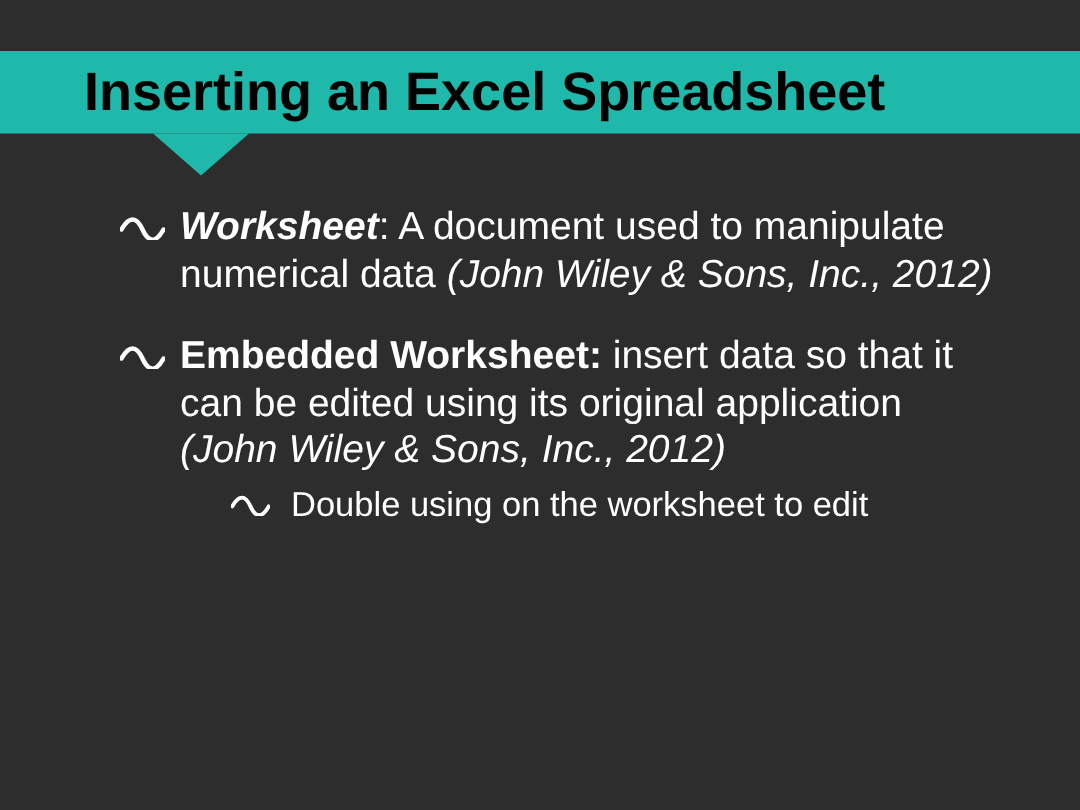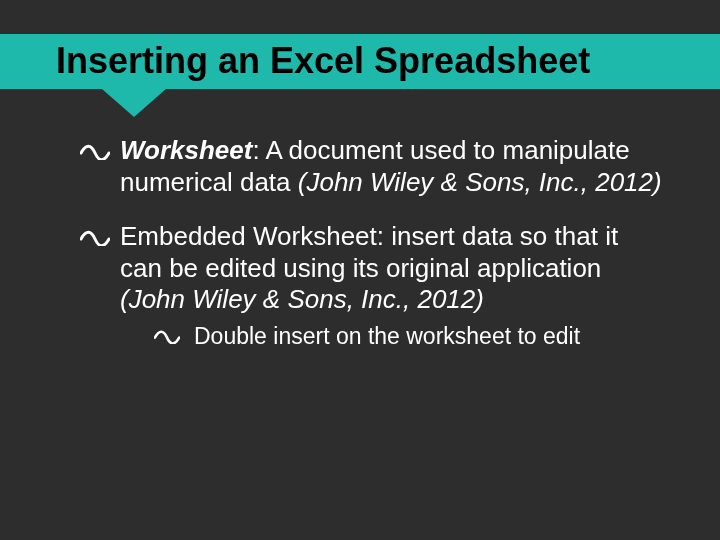--- a/index.html
+++ b/index.html
@@ -58,21 +58,21 @@
   }
   .bullet-icon {
     position: absolute;
     left: 0;
     top: 0.18em;
     width: 30px;
     height: 22px;
   }
   .bullet-icon svg { display: block; }
   .term { font-weight: 700; font-style: italic; }
-  .term2 { font-weight: 400; }
+  .term2 { font-weight: 700; }
   .plain { font-weight: 400; }
   .cite { font-style: italic; }
 </style>
 </head>
 <body>
 
 <div class="slide">
 
   <div class="title-bar">
     <div class="title-text">Inserting an Excel Spreadsheet</div>
@@ -96,18 +96,18 @@
         </svg>
       </span>
       <span class="term2">Embedded Worksheet</span><span class="term2">: </span><span class="plain">insert data so that it can be edited using its original application </span><span class="cite">(John Wiley &amp; Sons, Inc., 2012)</span>
 
       <div class="bullet-L2">
         <span class="bullet-icon">
           <svg viewBox="0 0 30 20" width="26" height="18">
             <path d="M1 13 C 6 4, 11 4, 15 13 C 19 22, 24 22, 29 13" stroke="#ffffff" stroke-width="3" fill="none" stroke-linecap="round"></path>
           </svg>
         </span>
-        <span class="plain">Double insert on the worksheet to edit</span>
+        <span class="plain">Double using on the worksheet to edit</span>
       </div>
     </div>
 
   </div>
 </div>
 
 </body></html>

